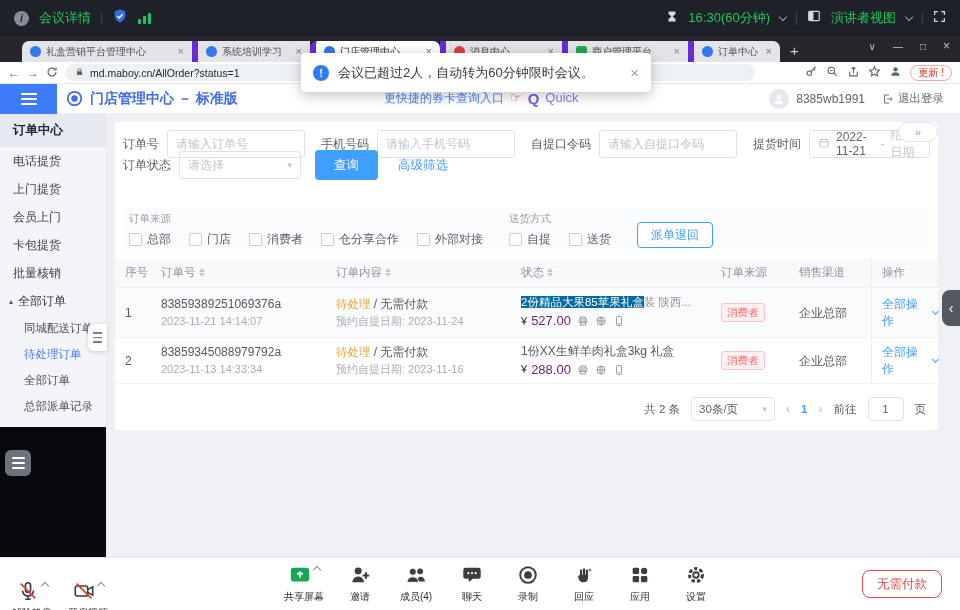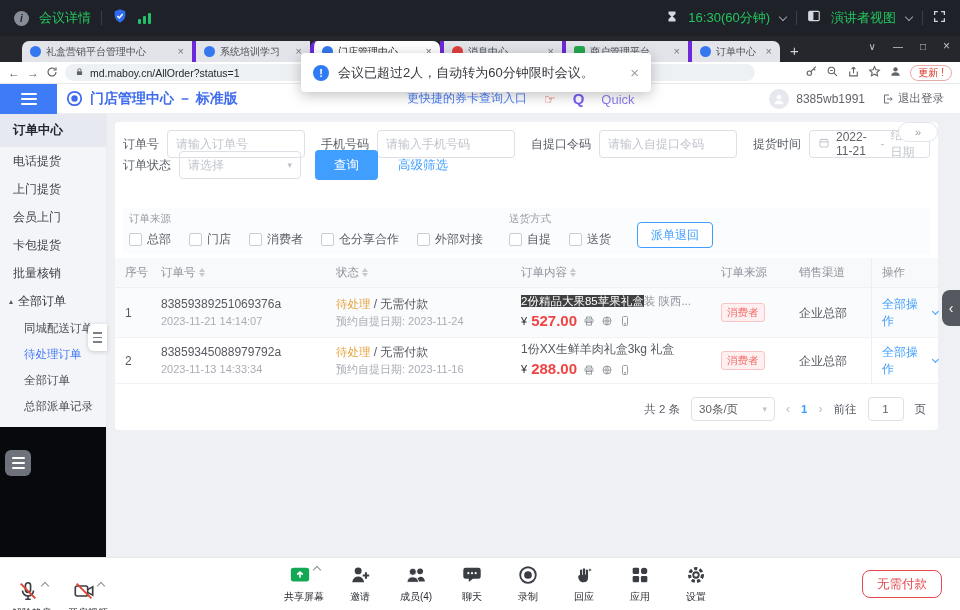--- a/index.html
+++ b/index.html
@@ -15,21 +15,21 @@
   .sigbars{display:flex;align-items:flex-end;gap:2px;height:12px}
   .sigbars i{display:block;width:3px;background:#21c26b;border-radius:1px}
   .chev{display:inline-block;width:6px;height:6px;border-left:1.5px solid #9aa0ab;border-top:1.5px solid #9aa0ab}
   .chev.dn{transform:rotate(225deg);margin-top:-3px}
   .chev.up{transform:rotate(45deg);margin-top:3px;border-color:#8a8e95}
 
   
   .browser{position:absolute;top:36px;left:0;right:0;height:521px;background:#fff}
   .tabstrip{height:26px;background:#26272c;position:relative;display:flex;align-items:flex-end;padding-left:22px}
   .tab{height:21px;display:flex;align-items:center;gap:5px;padding:0 8px;background:#e2e4e9;font-size:10px;color:#4a4d52;overflow:hidden;white-space:nowrap}
-  .tab+.tab{border-left:4px solid #6d28d9}
+  .tab+.tab{border-left:6px solid #6d28d9}
   .tab.tfirst{border-radius:7px 0 0 0}
   .tab.tlast{border-radius:0 7px 0 0}
   .tab.active{background:#fff;border-radius:7px 7px 0 0;color:#2a2c30}
   .tab .title{overflow:hidden;text-overflow:ellipsis;flex:1}
   .favicon{flex:0 0 11px;width:11px;height:11px;border-radius:50%}
   .fav-sq{border-radius:2.5px}
   .tclose{color:#75787d;font-size:11px;line-height:1}
   .newtab{color:#cfd2d6;font-size:15px;margin:0 0 3px 10px}
   .wincontrols{position:absolute;right:10px;top:3px;display:flex;gap:17px;color:#c3c6cb;font-size:10px;align-items:center}
   .addressbar{height:22px;background:#fff;display:flex;align-items:center;padding:0 8px;gap:7px;border-bottom:1px solid #e7e9eb}
@@ -37,21 +37,21 @@
   .omnibox{width:690px;height:17px;background:#eef1f4;border-radius:9px;display:flex;align-items:center;gap:6px;padding:0 10px;font-size:10.5px;color:#27292c}
   .abar-icons{display:flex;align-items:center;gap:8px;margin-left:auto}
   .update-pill{height:16px;border:1px solid #e8aba5;color:#d93025;border-radius:9px;font-size:10px;display:flex;align-items:center;gap:3px;padding:0 7px;white-space:nowrap}
 
   
   .page{position:absolute;top:48px;left:0;right:0;bottom:0;background:#eef0f4}
   .pheader{position:absolute;top:0;left:0;right:0;height:30px;background:#fff;border-bottom:1px solid #eef0f3;display:flex;align-items:center;z-index:5}
   .hamburger{width:57px;height:30px;background:#3e7cf7;display:flex;flex-direction:column;gap:3px;align-items:center;justify-content:center}
   .hamburger i{display:block;width:16px;height:2px;background:#fff;border-radius:1px}
   .ptitle{font-size:14px;font-weight:bold;color:#3f6bef;margin-left:7px;white-space:nowrap}
-  .pcenter{position:absolute;left:407px;display:flex;align-items:flex-end;gap:17px;white-space:nowrap}
+  .pcenter{position:absolute;left:384px;display:flex;align-items:flex-start;gap:6px;white-space:nowrap}
   .quick-entry{font-size:12px;color:#4a7cf6}
   .finger{color:#e2574b;font-size:13px}
   .q-badge{color:#7a5af5;font-weight:bold;font-size:15px}
   .quick-lbl{color:#8a7cf0;font-size:13px}
   .pright{position:absolute;right:16px;display:flex;align-items:center;gap:7px;white-space:nowrap}
   .avatar{width:20px;height:20px;border-radius:50%;background:#e6e8ee;display:flex;align-items:center;justify-content:center;overflow:hidden}
   .uname{font-size:12px;color:#606266}
   .logout{display:flex;align-items:center;gap:4px;font-size:11.5px;color:#606266;margin-left:10px}
 
   .sidebar{position:absolute;top:30px;left:0;width:107px;bottom:0;background:#f4f5f8;border-right:1px solid #e9ebf0}
@@ -89,25 +89,25 @@
   .sort i{width:0;height:0;border-left:3.5px solid transparent;border-right:3.5px solid transparent}
   .sort .s-up{border-bottom:4px solid #c6c9cf}
   .sort .s-dn{border-top:4px solid #c6c9cf}
   .trow{position:absolute;left:0;right:0;font-size:11.5px;border-bottom:1px solid #f0f2f5}
   .trow .tc{padding-left:10px;line-height:1.5}
   .r1{top:166px;height:50px;background:#fafbfc}
   .r2{top:216px;height:46px;background:#fff}
   .c-main{color:#55585f;font-size:12px}
   .c-sub{color:#a9adb5;font-size:11px}
   .st-pending{color:#e6a23c}
-  .sel{background:#404040;color:#fff}
+  .sel{background:#0369a1;color:#fff}
   .c-rest{color:#8f939b}
   .price-line{display:flex;align-items:center;gap:4px}
   .cur{font-size:11px;color:#2b2d33}
-  .price{font-weight:bold;font-size:15px;color:#ef4444}
+  .price{font-weight:normal;font-size:13px;color:#701a75}
   .mini-ic{display:inline-flex;margin-left:2px}
   .tag{display:inline-block;padding:1px 5px;font-size:10.5px;color:#f56c6c;background:#fef0f0;border:1px solid #fbc4c4;border-radius:3px}
   .op-cell{border-left:1px solid #ebeef5;height:100%;display:flex;align-items:center;gap:4px;padding-left:10px;color:#409eff;font-size:12px}
   .op-caret{display:inline-block;width:5px;height:5px;border-left:1.3px solid #409eff;border-top:1.3px solid #409eff;transform:rotate(225deg);margin-top:-2px}
 
   .pgrow{position:absolute;right:12px;top:274px;height:26px;display:flex;align-items:center;gap:11px;font-size:11.5px;color:#5a5e66}
   .pg-select{width:84px;height:24px;border:1px solid #dcdfe6;border-radius:4px;display:flex;align-items:center;justify-content:space-between;padding:0 7px;color:#606266}
   .pg-arrow{color:#b8bcc4;font-size:12px}
   .pg-num{color:#409eff;font-weight:bold}
   .goto-input{width:36px;height:24px;border:1px solid #dcdfe6;border-radius:4px;text-align:center;font-size:11.5px;color:#606266;outline:none;font-family:inherit}
@@ -389,28 +389,28 @@
         <div class="thead tgrid">
           <span class="hc">序号</span>
           <span class="hc">
               <span>订单号</span>
               <span class="sort">
                 <i class="s-up"></i>
                 <i class="s-dn"></i>
               </span>
             </span>
           <span class="hc">
-              <span>状态</span>
+              <span>订单内容</span>
               <span class="sort">
                 <i class="s-up"></i>
                 <i class="s-dn"></i>
               </span>
             </span>
           <span class="hc">
-              <span>订单内容</span>
+              <span>状态</span>
               <span class="sort">
                 <i class="s-up"></i>
                 <i class="s-dn"></i>
               </span>
             </span>
           <span class="hc">订单来源</span>
           <span class="hc">销售渠道</span>
           <span class="hc" style="border-left:1px solid #ebeef5;height:100%">操作</span>
         </div>
 

